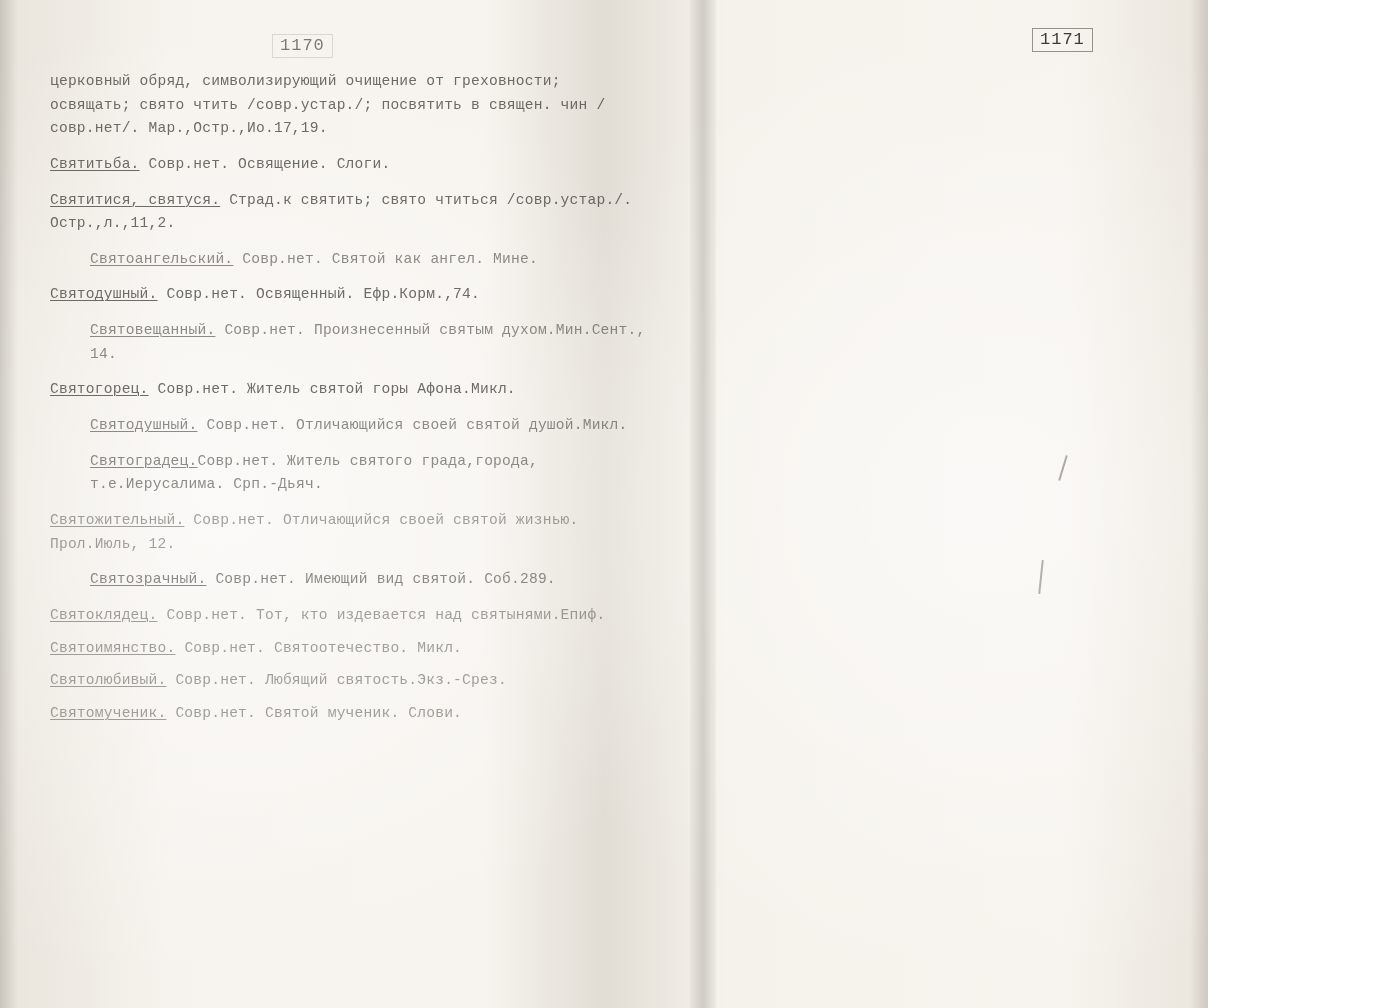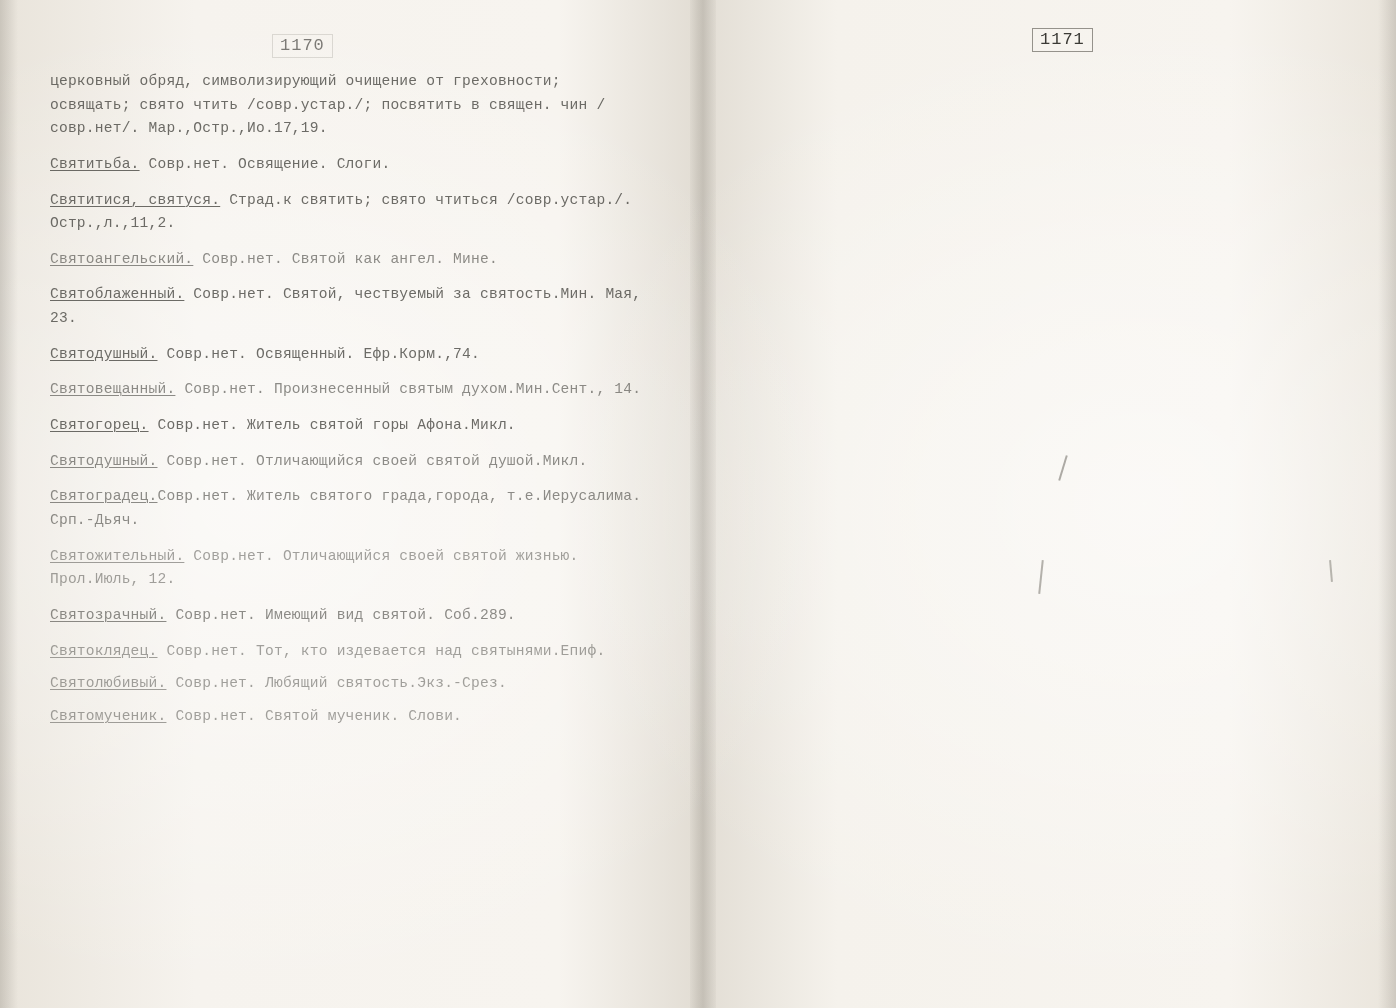--- a/index.html
+++ b/index.html
@@ -2,21 +2,21 @@
 <html><head>
 <meta charset="utf-8">
 <style>
   html, body {
     margin: 0;
     padding: 0;
     background: #ffffff;
   }
   #page {
     position: relative;
-    width: 1396px;
+    width: 1208px;
     height: 1008px;
     background: #f4f1ec;
     overflow: hidden;
     font-family: "Liberation Mono", "DejaVu Sans Mono", monospace;
   }
   
   .paper-tint {
     position: absolute;
     inset: 0;
     background:
@@ -72,21 +72,21 @@
     color: #16161a;
     margin-bottom: 12px;
     letter-spacing: 0.2px;
     text-align: left;
   }
   .col-left .entry {
     color: #4a4944;
     opacity: 0.8;
     filter: blur(0.22px);
   }
-  .col-left .entry.faint { opacity: 0.62; }
+  .col-left .entry.faint { opacity: 0.62; margin-left: 40px; }
   .col-left .entry.faintest { opacity: 0.5; }
 
   .headword {
     text-decoration: underline;
     text-underline-offset: 2px;
     text-decoration-thickness: 1px;
   }
   .first-entry { margin-top: 0; }
   .tight { margin-bottom: 9px; }
 
@@ -134,23 +134,20 @@
       </div>
 
       <div class="entry">
         <span class="headword">Святитися, святуся.</span><span> Страд.к святить; свято чтиться /совр.устар./. Остр.,л.,11,2.</span>
       </div>
 
       <div class="entry faint">
         <span class="headword">Святоангельский.</span><span> Совр.нет. Святой как ангел. Мине.</span>
       </div>
 
-      <div class="entry">
-        <span class="headword">Святоблаженный.</span><span> Совр.нет. Святой, чествуемый за святость.Мин. Мая, 23.</span>
-      </div>
 
       <div class="entry">
         <span class="headword">Святодушный.</span><span> Совр.нет. Освященный. Ефр.Корм.,74.</span>
       </div>
 
       <div class="entry faint">
         <span class="headword">Святовещанный.</span><span> Совр.нет. Произнесенный святым духом.Мин.Сент., 14.</span>
       </div>
 
       <div class="entry">
@@ -170,20 +167,23 @@
       </div>
 
       <div class="entry faint">
         <span class="headword">Святозрачный.</span><span> Совр.нет. Имеющий вид святой. Соб.289.</span>
       </div>
 
       <div class="entry faintest tight">
         <span class="headword">Святоклядец.</span><span> Совр.нет. Тот, кто издевается над святынями.Епиф.</span>
       </div>
 
+      <div class="entry faintest tight">
+        <span class="headword">Святоимянство.</span><span> Совр.нет. Святоотечество. Микл.</span>
+      </div>
 
 
 
       <div class="entry faintest tight">
         <span class="headword">Святолюбивый.</span><span> Совр.нет. Любящий святость.Экз.-Срез.</span>
       </div>
 
       <div class="entry faintest tight">
         <span class="headword">Святомученик.</span><span> Совр.нет. Святой мученик. Слови.</span>
       </div>

